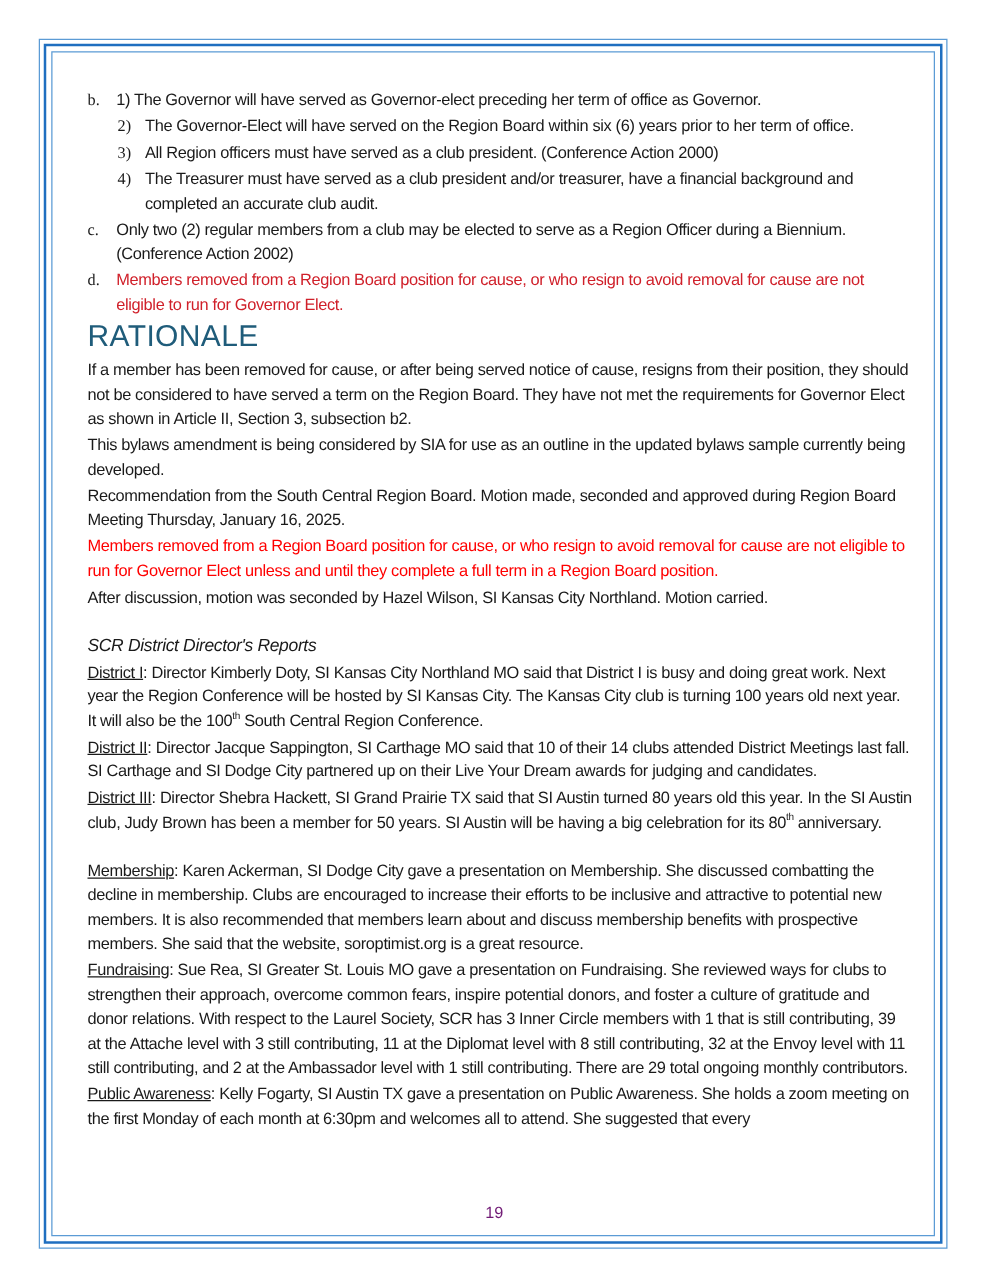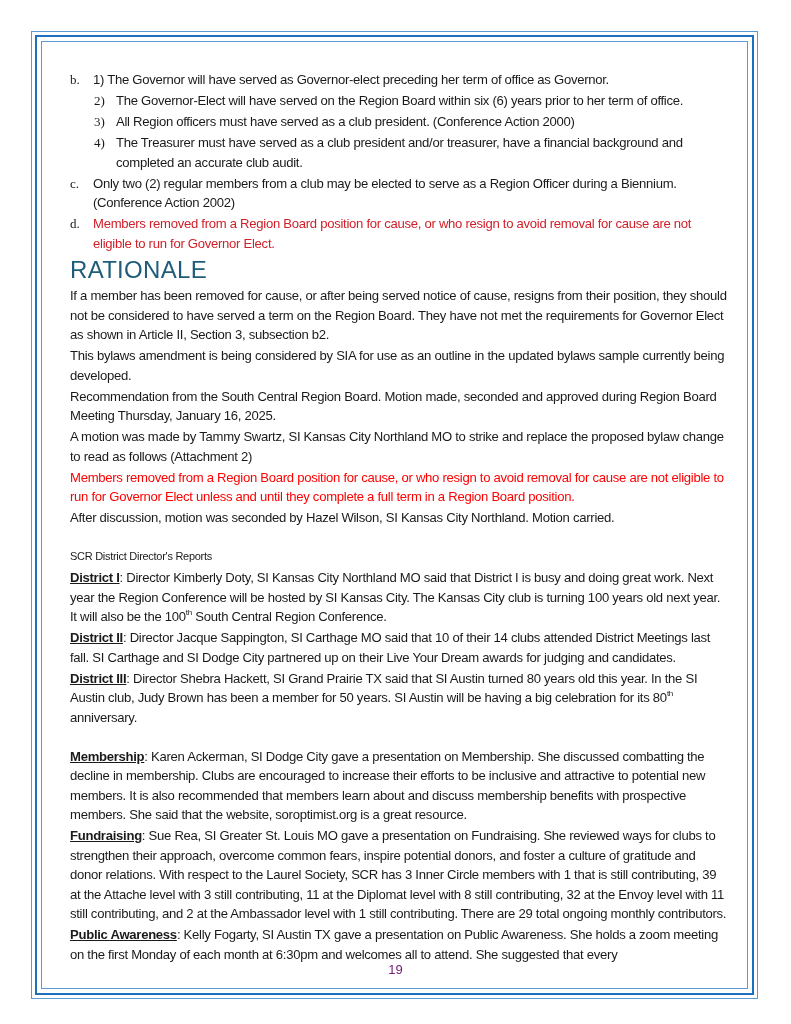--- a/index.html
+++ b/index.html
@@ -17,22 +17,22 @@
   .marker { position:absolute; left:0; font-family:"Liberation Serif", serif; font-size:13px; letter-spacing:0; }
   .lvl1 { padding-left:23px; }
   .lvl2 { padding-left:46px; }
   .lvl2 .marker { left:24px; }
   .red-dark { color:#d0202a; }
   .red-bright { color:#ff0000; }
   h2.heading { margin:5px 0 4px 0; font-weight:normal; font-size:24px; line-height:24px;
                color:#1f5c7a; letter-spacing:0.3px; }
   p { margin:0 0 1.5px 0; }
   .gap { height:18px; }
-  .section-title { font-size:11px; margin:0 0 1.5px 0; }
-  u { text-decoration:underline;font-weight:bold; }
+  .section-title { font-size:14px; margin:0 0 1.5px 0;font-style:italic; }
+  u { text-decoration:underline; }
   sup { font-size:8px; line-height:0; vertical-align:6px; }
   .page-number { position:absolute; left:0; width:791px; top:962px; text-align:center;
                  font-size:13px; color:#701a75; }
 </style>
 </head>
 <body>
 
 <div class="frame-outer"></div>
 <div class="frame-mid"></div>
 <div class="frame-inner"></div>
@@ -62,21 +62,20 @@
   <div class="row lvl1 red-dark">
     <span class="marker" style="color:#1a1a1a">d.</span>
     <span>Members removed from a Region Board position for cause, or who resign to avoid removal for cause are not eligible to run for Governor Elect.</span>
   </div>
 
   <h2 class="heading">RATIONALE</h2>
 
   <p>If a member has been removed for cause, or after being served notice of cause, resigns from their position, they should not be considered to have served a term on the Region Board.  They have not met the requirements for Governor Elect as shown in Article II, Section 3, subsection b2.</p>
   <p>This bylaws amendment is being considered by SIA for use as an outline in the updated bylaws sample currently being developed.</p>
   <p>Recommendation from the South Central Region Board. Motion made, seconded and approved during Region Board Meeting Thursday, January 16, 2025.</p>
-  <p>A motion was made by Tammy Swartz, SI Kansas City Northland MO to strike and replace the proposed bylaw change to read as follows (Attachment 2)</p>
   <p class="red-bright">Members removed from a Region Board position for cause, or who resign to avoid removal for cause are not eligible to run for Governor Elect unless and until they complete a full term in a Region Board position.</p>
   <p>After discussion, motion was seconded by Hazel Wilson, SI Kansas City Northland. Motion carried.</p>
 
   <div class="gap"></div>
 
   <p class="section-title">SCR District Director's Reports</p>
   <p><u>District I</u><span>: Director Kimberly Doty, SI Kansas City Northland MO said that District I is busy and doing great work. Next year the Region Conference will be hosted by SI Kansas City. The Kansas City club is turning 100 years old next year. It will also be the 100</span><sup>th</sup><span> South Central Region Conference.</span></p>
   <p><u>District II</u><span>: Director Jacque Sappington, SI Carthage MO said that 10 of their 14 clubs attended District Meetings last fall. SI Carthage and SI Dodge City partnered up on their Live Your Dream awards for judging and candidates.</span></p>
   <p><u>District III</u><span>: Director Shebra Hackett, SI Grand Prairie TX said that SI Austin turned 80 years old this year. In the SI Austin club, Judy Brown has been a member for 50 years. SI Austin will be having a big celebration for its 80</span><sup>th</sup><span> anniversary.</span></p>
 

